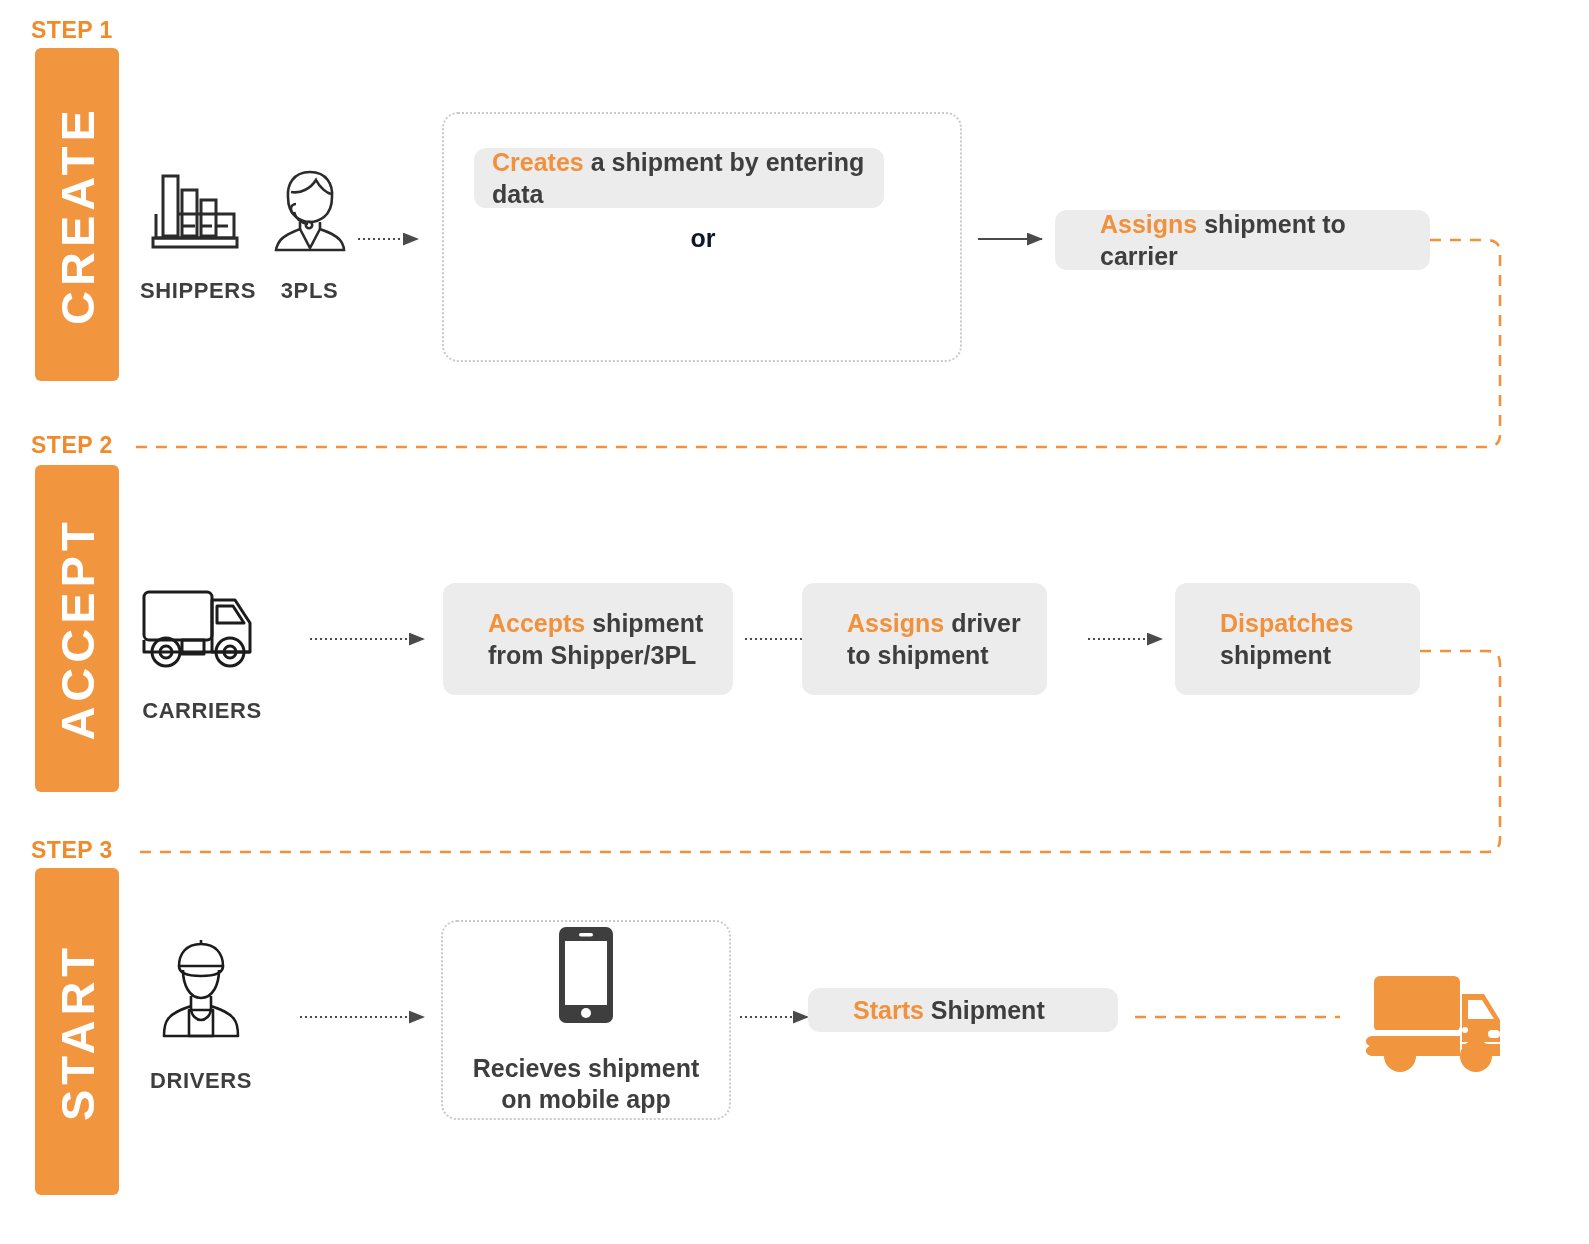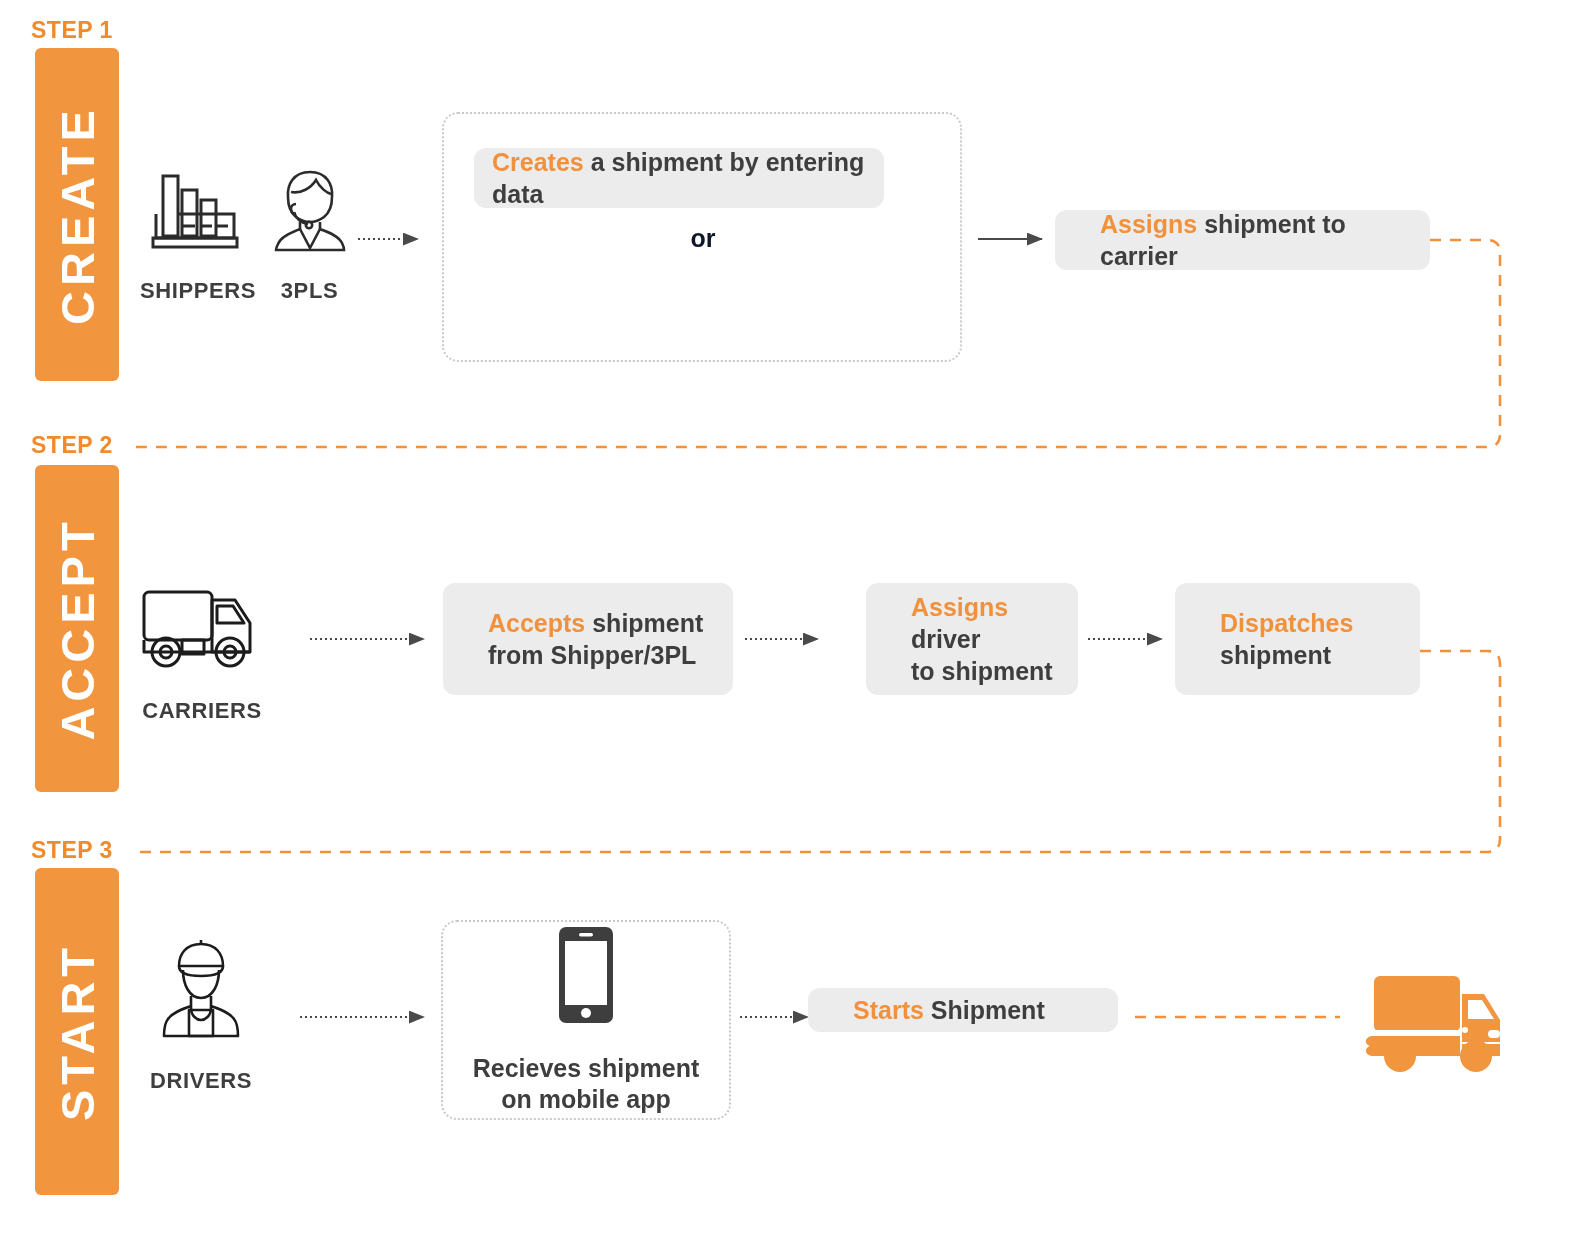--- a/index.html
+++ b/index.html
@@ -232,21 +232,21 @@
     </svg>
     <div class="cap">CARRIERS</div>
   </div>
 
   <div class="pill left" style="left:443px; top:583px; width:290px; height:112px; align-items:center;">
     <span>
       <em>Accepts</em><span> shipment</span><br><span>from Shipper/3PL</span>
     </span>
   </div>
 
-  <div class="pill left" style="left:866px; top:583px; width:212px; height:112px;">
+  <div class="pill left" style="left:802px; top:583px; width:245px; height:112px;">
     <span>
       <em>Assigns</em><span> driver</span><br><span>to shipment</span>
     </span>
   </div>
 
   <div class="pill left" style="left:1175px; top:583px; width:245px; height:112px;">
     <span>
       <em>Dispatches</em><span></span><br><span>shipment</span>
     </span>
   </div>

